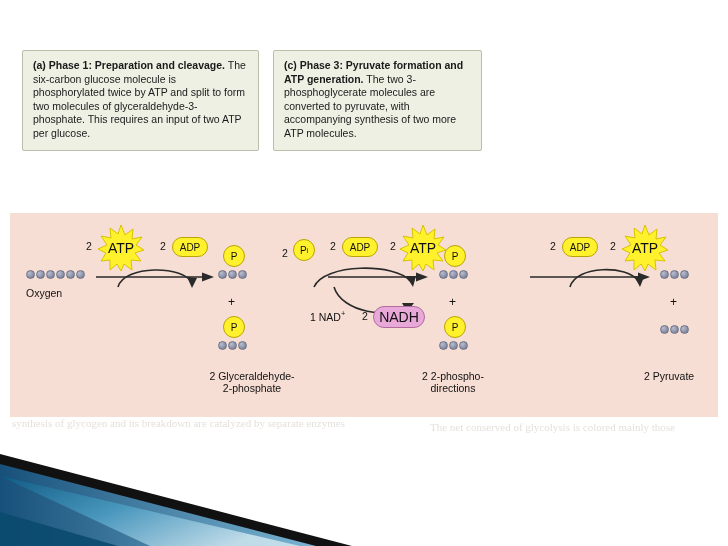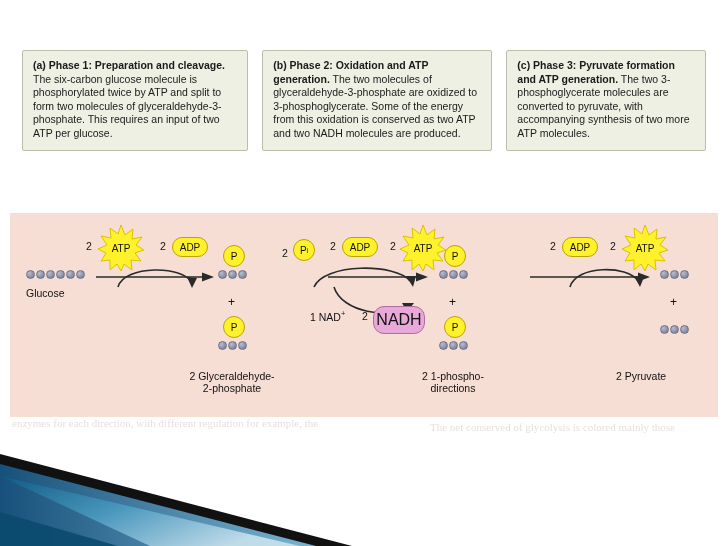--- a/index.html
+++ b/index.html
@@ -51,21 +51,21 @@
   .panel-inner{position:absolute;inset:0;}
 
   
   .lbl{
     position:absolute;
     font-size:10.5px;
     color:#111;
     font-family:"Liberation Sans", sans-serif;
     white-space:nowrap;
   }
-  .lbl.center{text-align:center;transform:translateX(-50%);}
+  .lbl.center{text-align:center;transform:translateX(-50%);margin-left:20px;}
   .lbl.big{font-size:12px;}
 
   
   .beads{position:absolute;display:flex;gap:1px;}
   .bead{
     width:9px;height:9px;border-radius:50%;
     background:radial-gradient(circle at 33% 30%, #b9bed0 0%, #8e94ab 55%, #6d7389 100%);
     border:1px solid #6e7287;
     box-sizing:border-box;
   }
@@ -81,31 +81,31 @@
   
   .capsule{
     position:absolute;
     height:20px;border-radius:10px;
     background:#fff22d;border:1px solid #b9a400;
     display:flex;align-items:center;justify-content:center;
     font-size:10px;color:#111;box-sizing:border-box;padding:0 6px;
   }
   .capsule.nadh{
     background:#e8a8d8;border:1px solid #b06ca0;
-    height:28px;border-radius:11px;font-size:16px;
+    height:22px;border-radius:11px;font-size:14px;
   }
   
   .burst{
     position:absolute;width:46px;height:46px;
   }
   .burst svg{display:block;}
   .burst .txt{
     position:absolute;left:0;top:0;width:46px;height:46px;
     display:flex;align-items:center;justify-content:center;
-    font-size:10px;color:#111;
+    font-size:14px;color:#111;
   }
 
   
   .arrow{position:absolute;height:10px;}
   .arrow svg{display:block;}
   .curve{position:absolute;}
   .curve svg{display:block;}
 
   
   .ribbon{position:absolute;left:0;bottom:0;width:728px;height:92px;}
@@ -113,55 +113,51 @@
 </head>
 <body>
 
 <div class="ghost" style="left:262px;top:182px;width:460px;">
   <div>glycolysis and the citric acid cycle; however, some of the reducing power generated</div>
   <div>is used in anabolic (biosynthetic) processes, most notably in gluconeogenesis</div>
 </div>
 <div class="ghost" style="left:12px;top:296px;width:240px;">
   <div>the reactions can then be reversed, so the same enzymes can operate in both</div>
   <div>directions; other reactions are essentially irreversible and require separate</div>
-  <div>enzymes for each direction, with different regulation for example, the</div>
   <div>synthesis of glycogen and its breakdown are catalyzed by separate enzymes</div>
 </div>
 <div class="ghost big" style="left:470px;top:300px;width:250px;">
   <div>Yields Much More Energy</div>
   <div>in the Presence of Oxygen</div>
 </div>
 <div class="ghost" style="left:430px;top:390px;width:290px;">
   <div>The net conserved of glycolysis is colored mainly those</div>
 </div>
 
 <div class="captions">
   <div class="caption c1">
     <b>(a) Phase 1: Preparation and cleavage.</b><span> The six-carbon glucose molecule is phosphorylated twice by ATP and split to form two molecules of glyceraldehyde-3-phosphate. This requires an input of two ATP per glucose.</span>
   </div>
-  <div class="caption c2">
-    <b>(b) Phase 2: Oxidation and ATP generation.</b><span> The two molecules of glyceraldehyde-3-phosphate are oxidized to 3-phosphoglycerate. Some of the energy from this oxidation is conserved as two ATP and two NADH molecules are produced.</span>
-  </div>
   <div class="caption c3">
     <b>(c) Phase 3: Pyruvate formation and ATP generation.</b><span> The two 3-phosphoglycerate molecules are converted to pyruvate, with accompanying synthesis of two more ATP molecules.</span>
   </div>
 </div>
 
 <div class="panel">
   <div class="panel-inner">
 
     <div class="beads" style="left:16px;top:57px;">
       <span class="bead"></span>
       <span class="bead"></span>
       <span class="bead"></span>
       <span class="bead"></span>
       <span class="bead"></span>
       <span class="bead"></span>
     </div>
-    <div class="lbl" style="left:16px;top:74px;">Glucose</div>
+    <div class="lbl" style="left:16px;top:74px;">Oxygen</div>
 
     <div class="lbl" style="left:76px;top:27px;">2</div>
     <div class="burst" style="left:88px;top:12px;">
       <svg width="46" height="46" viewBox="0 0 46 46">
         <polygon points="23,0 27,10 35,4 34,14 44,12 38,20 46,25 37,28 43,36 33,35 34,45 26,39 23,46 19,39 12,45 12,35 3,36 8,28 0,24 9,20 3,11 13,13 12,3 20,9" fill="#fff22d" stroke="#d8c200" stroke-width="1"></polygon>
       </svg>
       <span class="txt">ATP</span>
     </div>
 
     <div class="lbl" style="left:150px;top:27px;">2</div>
@@ -250,21 +246,21 @@
       <span class="bead"></span>
     </div>
     <div class="lbl big" style="left:439px;top:82px;">+</div>
     <div class="pcircle" style="left:434px;top:103px;">P</div>
     <div class="beads" style="left:429px;top:128px;">
       <span class="bead"></span>
       <span class="bead"></span>
       <span class="bead"></span>
     </div>
     <div class="lbl" style="left:398px;top:157px;text-align:center;width:90px;">
-      <div>2 1-phospho-</div>
+      <div>2 2-phospho-</div>
       <div>directions</div>
     </div>
 
     <div class="lbl" style="left:540px;top:27px;">2</div>
     <div class="capsule" style="left:552px;top:24px;width:36px;">ADP</div>
 
     <div class="lbl" style="left:600px;top:27px;">2</div>
     <div class="burst" style="left:612px;top:12px;">
       <svg width="46" height="46" viewBox="0 0 46 46">
         <polygon points="23,0 27,10 35,4 34,14 44,12 38,20 46,25 37,28 43,36 33,35 34,45 26,39 23,46 19,39 12,45 12,35 3,36 8,28 0,24 9,20 3,11 13,13 12,3 20,9" fill="#fff22d" stroke="#d8c200" stroke-width="1"></polygon>
@@ -289,21 +285,21 @@
       <span class="bead"></span>
       <span class="bead"></span>
       <span class="bead"></span>
     </div>
     <div class="lbl big" style="left:660px;top:82px;">+</div>
     <div class="beads" style="left:650px;top:112px;">
       <span class="bead"></span>
       <span class="bead"></span>
       <span class="bead"></span>
     </div>
-    <div class="lbl" style="left:606px;top:157px;">2 Pyruvate</div>
+    <div class="lbl" style="left:634px;top:157px;">2 Pyruvate</div>
 
   </div>
 </div>
 
 <div class="ribbon">
   <svg width="728" height="92" viewBox="0 0 728 92">
     <defs>
       <linearGradient id="g1" x1="0" y1="0" x2="1" y2="0.6">
         <stop offset="0%" stop-color="#0d5c86"></stop>
         <stop offset="50%" stop-color="#4d9ec4"></stop>

